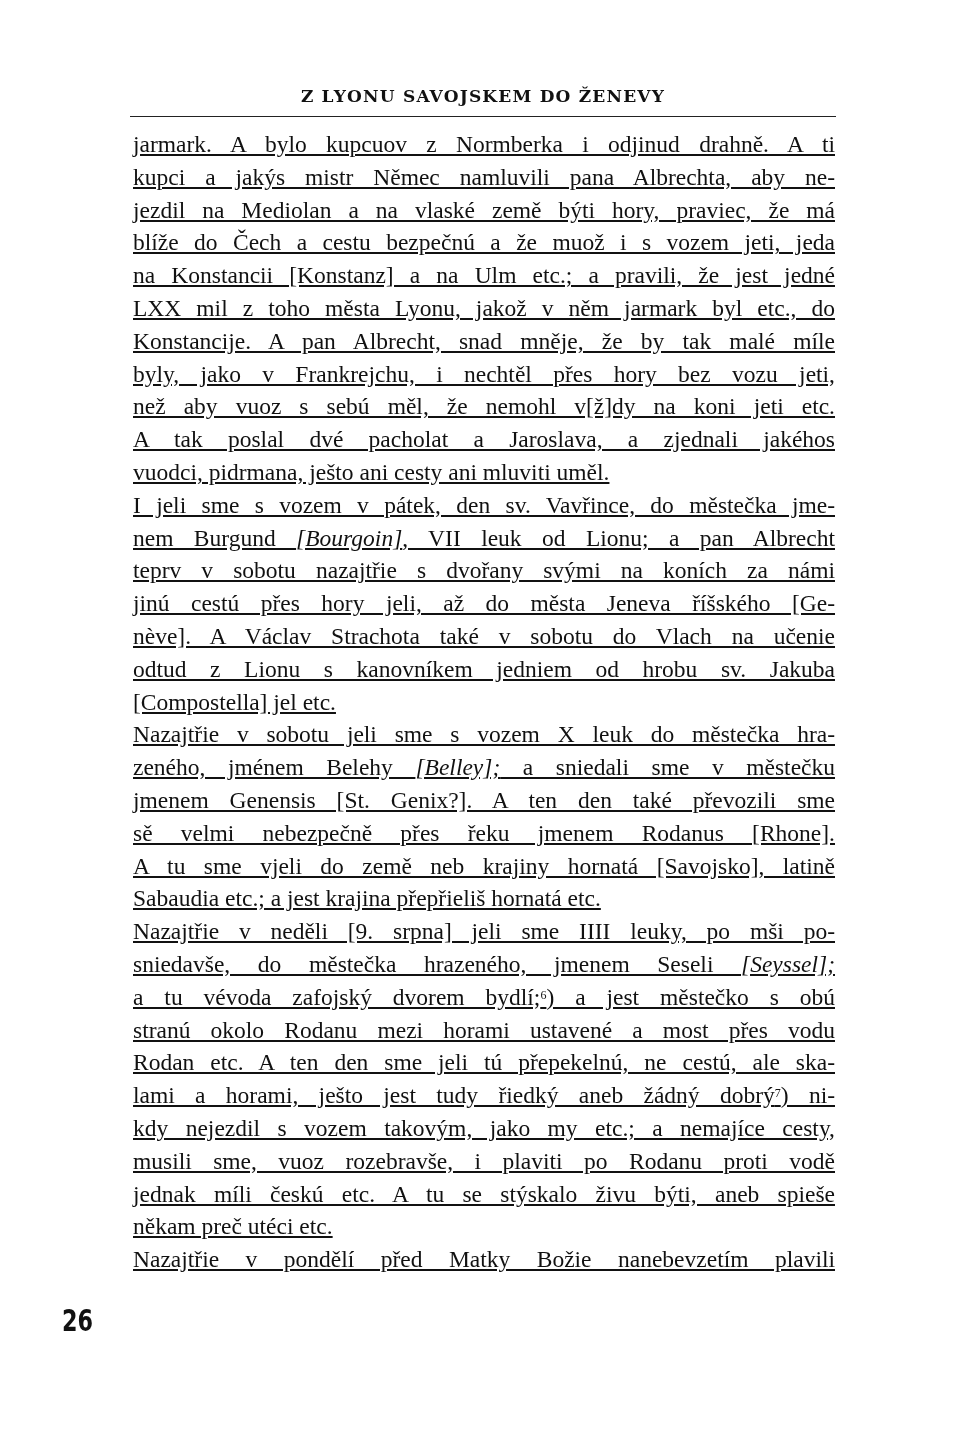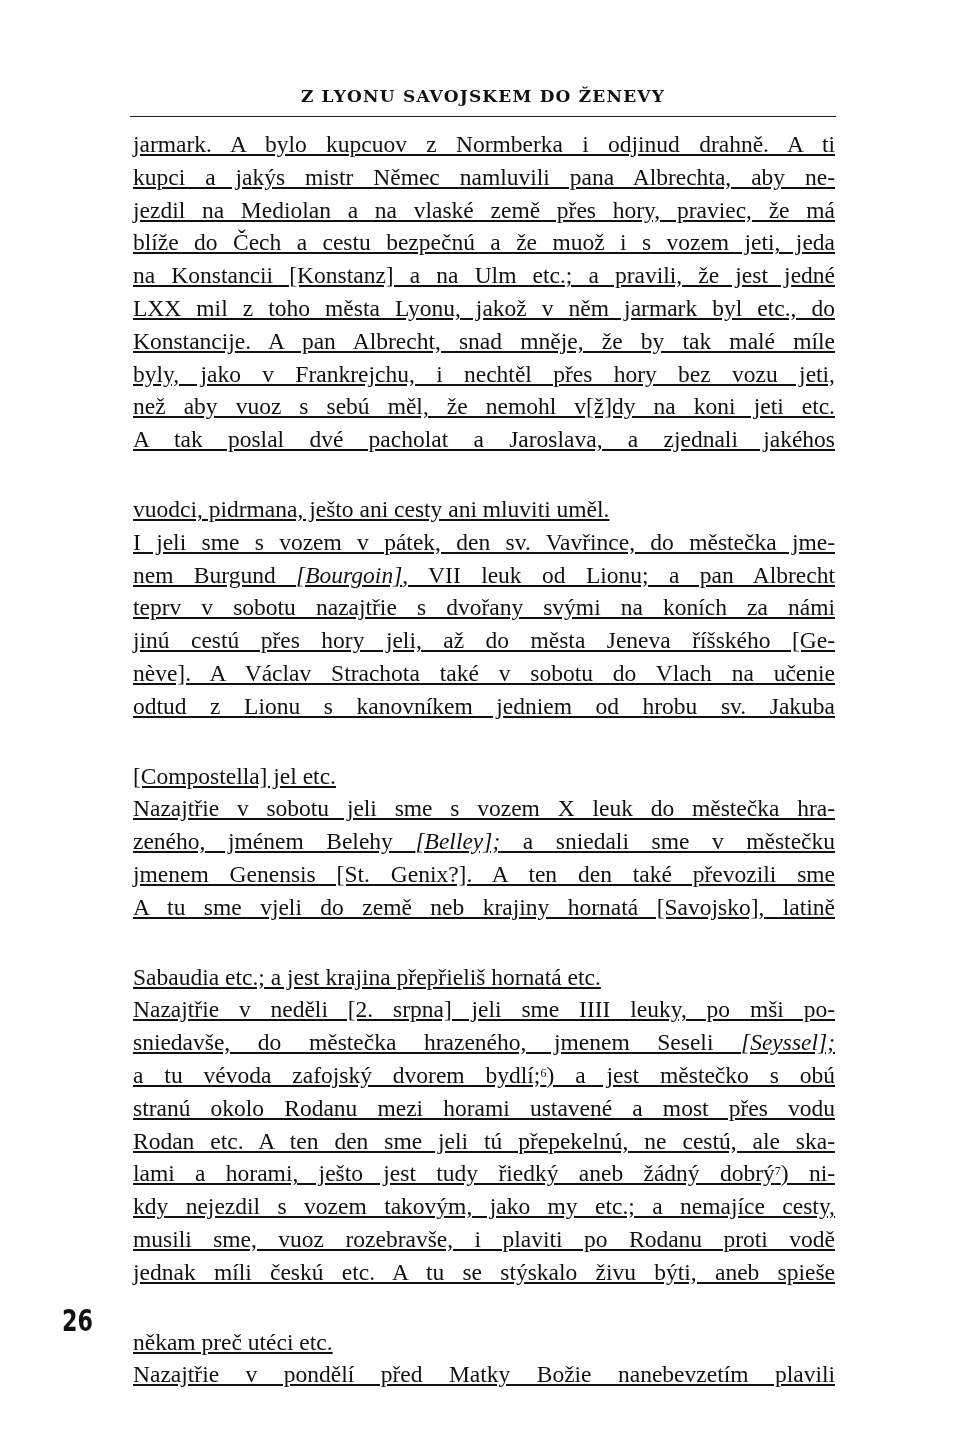--- a/index.html
+++ b/index.html
@@ -12,21 +12,21 @@
   .head-rule { position: absolute; left: 130px; width: 706px; top: 116px;
          height: 0; border-top: 1.6px solid #222; }
   .body { position: absolute; left: 133px; width: 702px; top: 128px; }
   .line { display: block; height: 32.8px; line-height: 32.8px;
          font-family: "Liberation Serif", serif; font-size: 23.5px;
          text-align: justify; text-align-last: justify; white-space: nowrap;
          overflow: visible; }
   .line.last { text-align-last: left; }
   .line span { white-space: normal; }
   .line-inner { display: block; text-align: justify; text-align-last: justify; text-decoration: underline; }
-  .line.last .line-inner { text-align-last: left; margin-top: 37px; }
+  .line.last .line-inner { text-align-last: left; }
   i { font-style: italic; }
   sup { font-size: 12px; vertical-align: top; position: relative; top: -2px; }
   .page-number { position: absolute; left: 62px; top: 1302px;
          font-family: "DejaVu Sans", sans-serif; font-weight: bold;
          font-size: 31px; transform: scaleX(0.72); transform-origin: left top;
          color: #111; letter-spacing: 0px; }
 </style>
 </head>
 <body>
 
@@ -35,21 +35,21 @@
   <div class="head-rule"></div>
 
   <div class="body" id="body-text">
       <div class="line">
         <span class="line-inner">jarmark. A bylo kupcuov z Normberka i odjinud drahně. A ti</span>
       </div>
       <div class="line">
         <span class="line-inner">kupci a jakýs mistr Němec namluvili pana Albrechta, aby ne-</span>
       </div>
       <div class="line">
-        <span class="line-inner">jezdil na Mediolan a na vlaské země přes hory, praviec, že má</span>
+        <span class="line-inner">jezdil na Mediolan a na vlaské země býti hory, praviec, že má</span>
       </div>
       <div class="line">
         <span class="line-inner">blíže do Čech a cestu bezpečnú a že muož i s vozem jeti, jeda</span>
       </div>
       <div class="line">
         <span class="line-inner">na Konstancii [Konstanz] a na Ulm etc.; a pravili, že jest jedné</span>
       </div>
       <div class="line">
         <span class="line-inner">LXX mil z toho města Lyonu, jakož v něm jarmark byl etc., do</span>
       </div>
@@ -92,27 +92,30 @@
       <div class="line">
         <span class="line-inner">Nazajtřie v sobotu jeli sme s vozem X leuk do městečka hra-</span>
       </div>
       <div class="line">
         <span class="line-inner">zeného, jménem Belehy <i>[Belley];</i> a sniedali sme v městečku</span>
       </div>
       <div class="line">
         <span class="line-inner">jmenem Genensis [St. Genix?]. A ten den také převozili sme</span>
       </div>
       <div class="line">
+        <span class="line-inner">sě velmi nebezpečně přes řeku jmenem Rodanus [Rhone].</span>
+      </div>
+      <div class="line">
         <span class="line-inner">A tu sme vjeli do země neb krajiny hornatá [Savojsko], latině</span>
       </div>
       <div class="line last">
         <span class="line-inner">Sabaudia etc.; a jest krajina přepřieliš hornatá etc.</span>
       </div>
       <div class="line">
-        <span class="line-inner">Nazajtřie v neděli [2. srpna] jeli sme IIII leuky, po mši po-</span>
+        <span class="line-inner">Nazajtřie v neděli [9. srpna] jeli sme IIII leuky, po mši po-</span>
       </div>
       <div class="line">
         <span class="line-inner">sniedavše, do městečka hrazeného, jmenem Seseli <i>[Seyssel];</i></span>
       </div>
       <div class="line">
         <span class="line-inner">a tu vévoda zafojský dvorem bydlí;<sup>6</sup>) a jest městečko s obú</span>
       </div>
       <div class="line">
         <span class="line-inner">stranú okolo Rodanu mezi horami ustavené a most přes vodu</span>
       </div>

